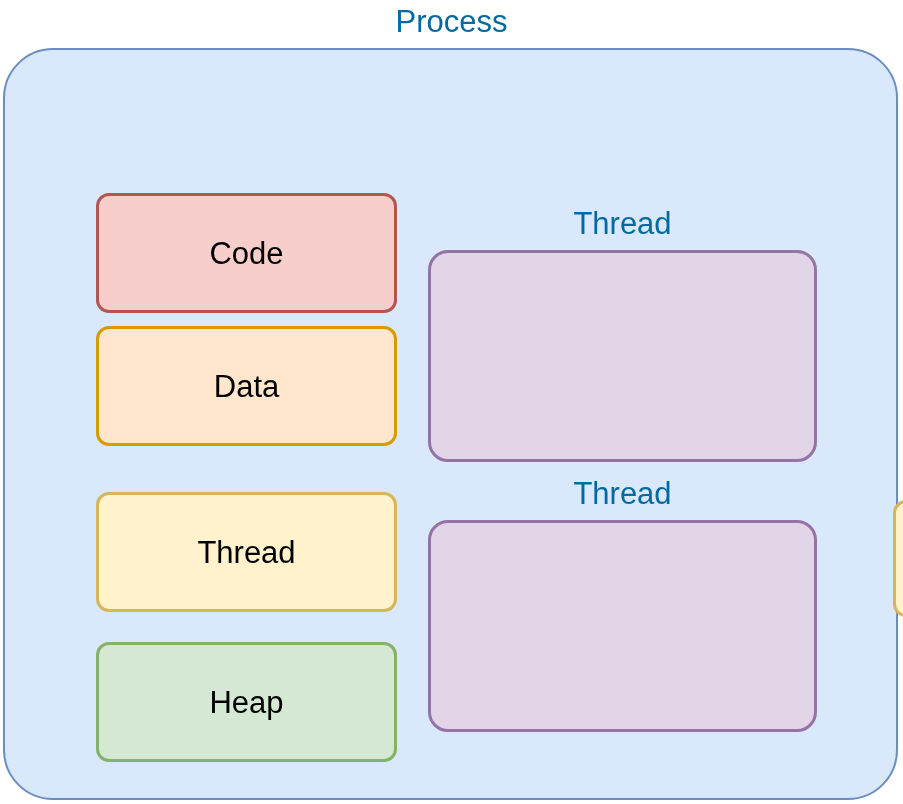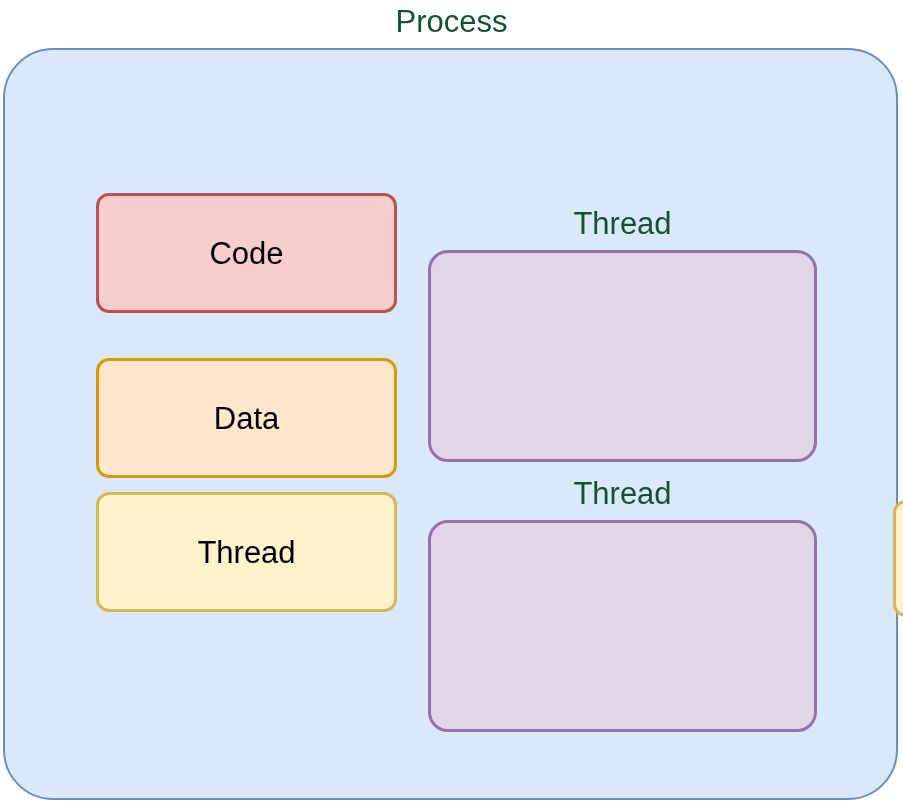--- a/index.html
+++ b/index.html
@@ -23,21 +23,21 @@
   .box {
     position: absolute;
     box-sizing: border-box;
     display: flex;
     align-items: center;
     justify-content: center;
   }
   .label {
     position: absolute;
     text-align: center;
-    color: #14532d;
+    color: #0369a1;
     white-space: nowrap;
     line-height: 1;
   }
   .box-text {
     color: #000000;
     line-height: 1;
     white-space: nowrap;
   }
 
   
@@ -63,21 +63,21 @@
     left: 91px;
     width: 301px;
     height: 120px;
     border-width: 3px;
     border-style: solid;
     border-radius: 13px;
   }
   .segment .box-text { font-size: 31px; }
 
   #segment-code { top: 143px; border-color: #b85450; background: #f8cecc; }
-  #segment-data { top: 308px; border-color: #d79b00; background: #ffe6cc; }
+  #segment-data { top: 276px; border-color: #d79b00; background: #ffe6cc; }
   #segment-stack { top: 442px; border-color: #d6b656; background: #fff2cc; }
   #segment-heap  { top: 592px; border-color: #82b366; background: #d5e8d4; }
 
   
   .thread-label {
     left: 423px;
     width: 389px;
     font-size: 31px;
     text-align: center;
   }
@@ -120,20 +120,23 @@
     </div>
 
     <div class="box segment" id="segment-data">
       <span class="box-text">Data</span>
     </div>
 
     <div class="box segment" id="segment-stack">
       <span class="box-text">Thread</span>
     </div>
 
+    <div class="box segment" id="segment-heap">
+      <span class="box-text">Heap</span>
+    </div>
 
     <div class="label thread-label" id="thread-label-1">Thread</div>
 
     <div class="box thread-box" id="thread-box-1">
       <div class="box thread-stack" id="thread-stack-1">
         
       </div>
     </div>
 
     <div class="label thread-label" id="thread-label-2">Thread</div>

